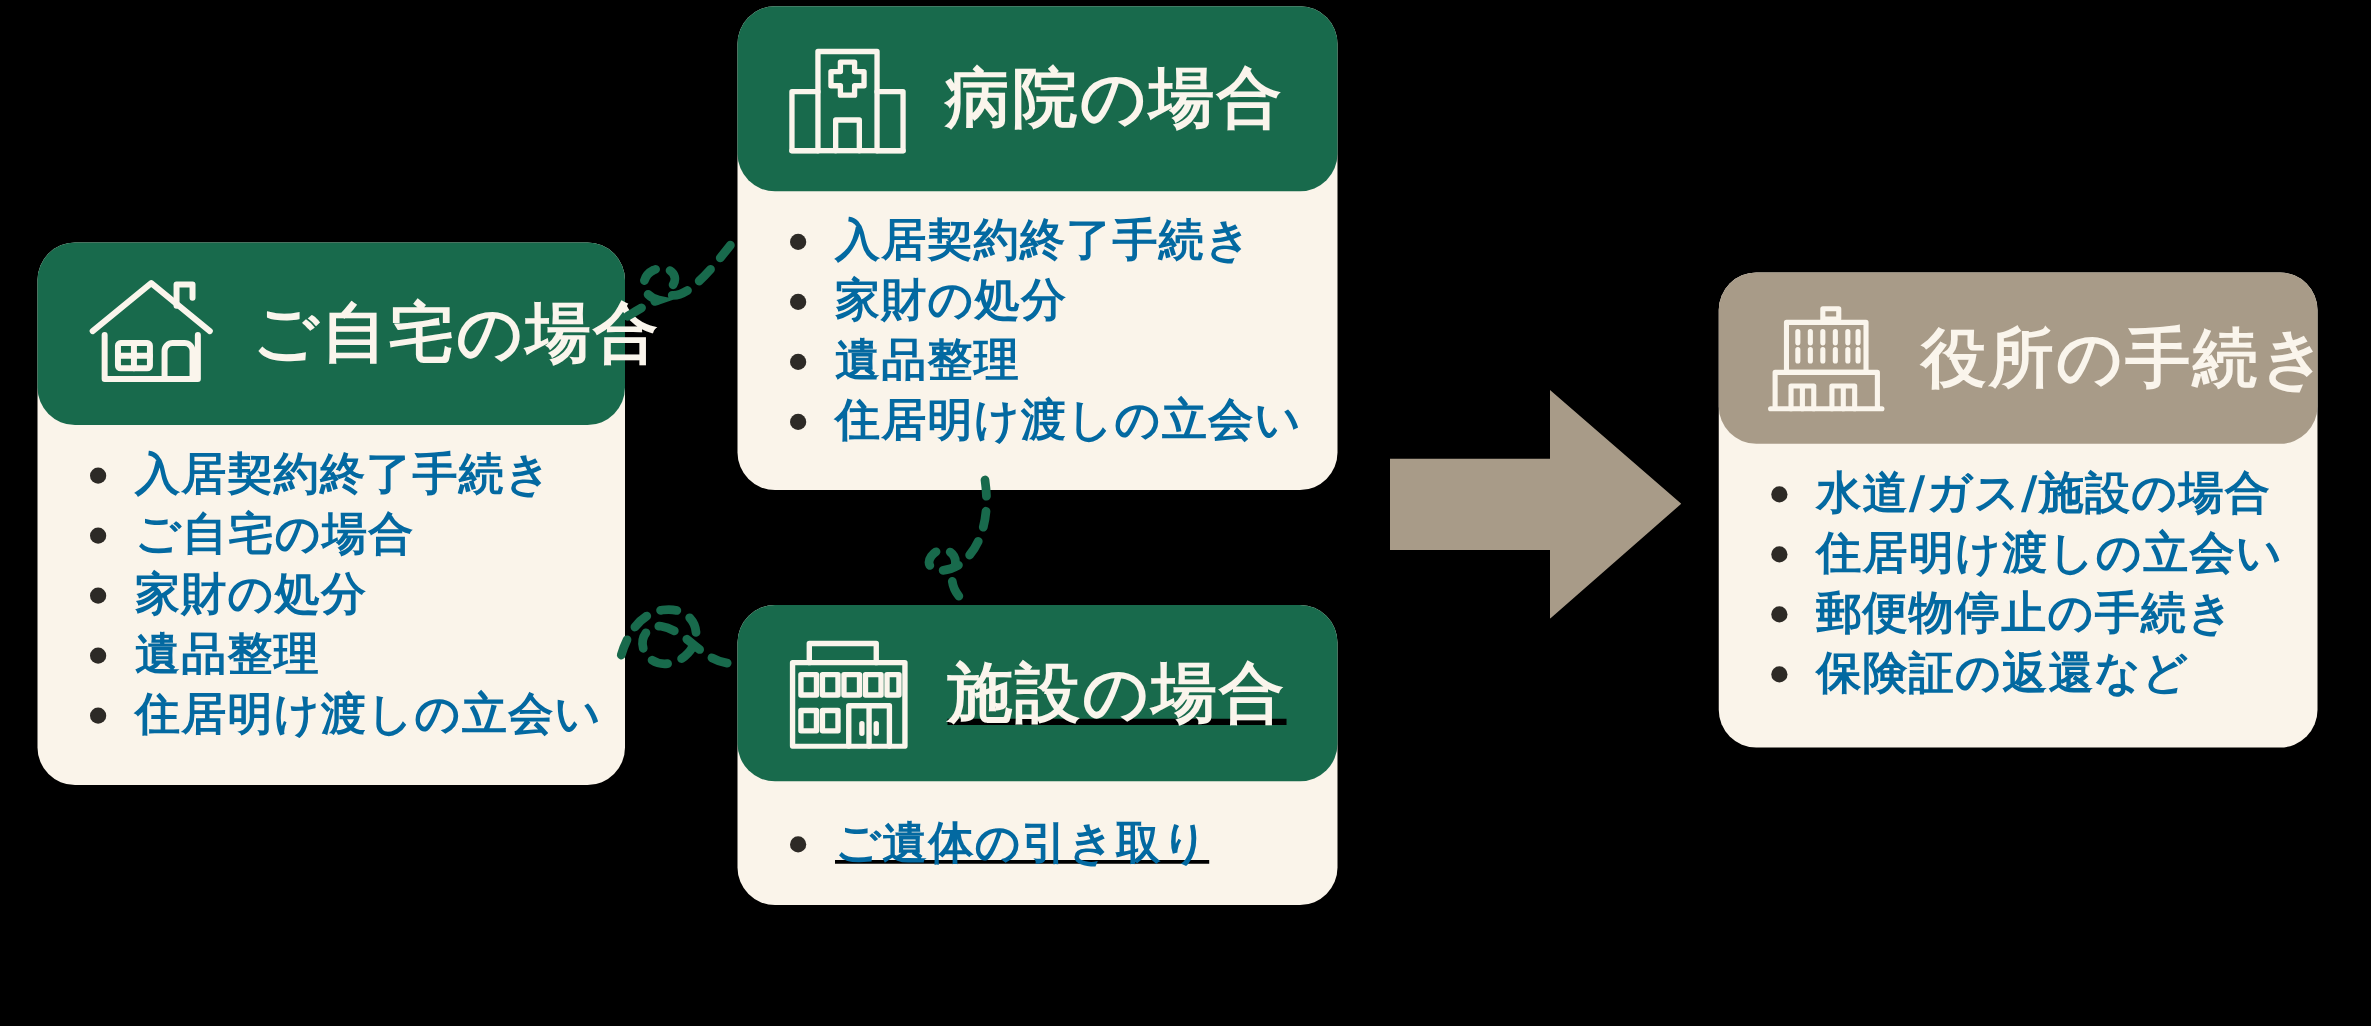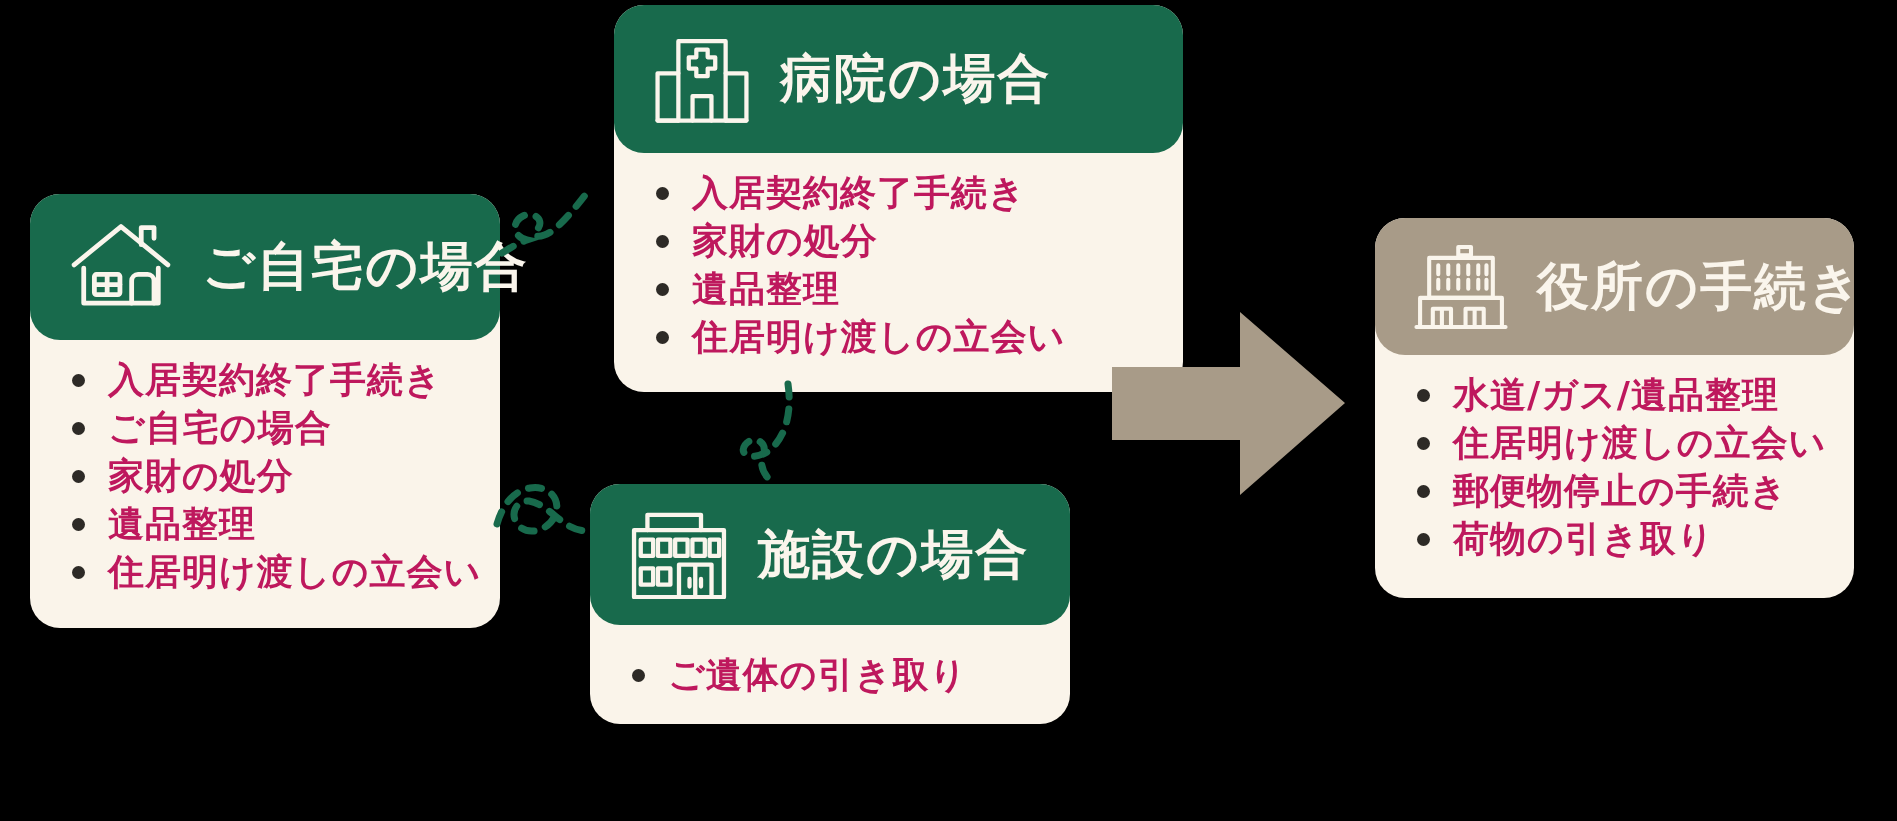--- a/index.html
+++ b/index.html
@@ -15,21 +15,21 @@
   .card-header.green{background:#186A4C;}
   .card-header.taupe{background:#A89B88;}
   .card-title{
     color:#FAF5EC;font-size:52px;font-weight:700;letter-spacing:2px;white-space:nowrap;
   }
   .icon{flex:0 0 auto;}
   .card-list{
     list-style:none;margin:0;padding:16px 20px 0 40px;
   }
   .card-list li{
-    position:relative;padding-left:38px;color:#be185d;font-size:36px;line-height:48px;
+    position:relative;padding-left:38px;color:#0369a1;font-size:36px;line-height:48px;
     font-weight:600;white-space:nowrap;letter-spacing:1px;
   }
   .card-list li::before{
     content:"";position:absolute;left:2px;top:18px;width:13px;height:13px;
     border-radius:50%;background:#2D2A26;
   }
   #connector-layer{position:absolute;left:0;top:0;pointer-events:none;}
   .connector{fill:none;stroke:#186A4C;stroke-width:7;stroke-linecap:round;stroke-dasharray:13 12;}
   #flow-arrow{position:absolute;left:1112px;top:312px;width:233px;height:183px;}
 </style>
@@ -52,41 +52,41 @@
     </div>
     <ul class="card-list">
         <li>入居契約終了手続き</li>
         <li>ご自宅の場合</li>
         <li>家財の処分</li>
         <li>遺品整理</li>
         <li>住居明け渡しの立会い</li>
       </ul>
   </div>
 
-  <div class="card" style="left:590px;top:5px;width:569px;height:387px;margin-left:24px;">
+  <div class="card" style="left:590px;top:5px;width:480px;height:387px;">
     <div class="card-header green" style="height:148px;">
       <svg class="icon" width="104" height="88" viewBox="0 0 110 92" fill="none" stroke="#FAF5EC" stroke-width="4.5" stroke-linecap="round" stroke-linejoin="round">
         <path d="M30 90 V6 H80 V90"></path>
         <path d="M49 15 h12 v8 h8 v12 h-8 v8 h-12 v-8 h-8 v-12 h8 z"></path>
         <path d="M30 40 H8 V90 H30"></path>
         <path d="M80 40 H102 V90 H80"></path>
         <path d="M8 90 H102"></path>
         <path d="M45 90 V64 H65 V90"></path>
       </svg>
       <span class="card-title">病院の場合</span>
     </div>
     <ul class="card-list">
         <li>入居契約終了手続き</li>
         <li>家財の処分</li>
         <li>遺品整理</li>
         <li>住居明け渡しの立会い</li>
       </ul>
   </div>
 
-  <div class="card" style="left:590px;top:484px;width:480px;height:240px;">
+  <div class="card" style="left:590px;top:484px;width:480px;height:240px;text-decoration:underline;">
     <div class="card-header green" style="height:141px;">
       <svg class="icon" width="106" height="88" viewBox="0 0 110 92" fill="none" stroke="#FAF5EC" stroke-width="4.5" stroke-linecap="round" stroke-linejoin="round">
         <path d="M22 20 V4 H78 V20"></path>
         <rect x="8" y="20" width="94" height="70"></rect>
         <rect x="15" y="30" width="13" height="17"></rect>
         <rect x="33" y="30" width="13" height="17"></rect>
         <rect x="51" y="30" width="13" height="17"></rect>
         <rect x="69" y="30" width="13" height="17"></rect>
         <rect x="87" y="30" width="10" height="17"></rect>
         <rect x="15" y="60" width="13" height="17"></rect>
@@ -107,24 +107,24 @@
         <rect x="20" y="14" width="70" height="44"></rect>
         <path d="M30 22 v10 M41 22 v10 M52 22 v10 M63 22 v10 M74 22 v10 M83 22 v10"></path>
         <path d="M30 38 v10 M41 38 v10 M52 38 v10 M63 38 v10 M74 38 v10 M83 38 v10"></path>
         <path d="M10 90 V58 H100 V90 M6 90 H104"></path>
         <path d="M24 90 V70 H44 V90 M34 70 V90"></path>
         <path d="M60 90 V70 H80 V90 M70 70 V90"></path>
       </svg>
       <span class="card-title">役所の手続き</span>
     </div>
     <ul class="card-list">
-        <li>水道/ガス/遺品整理</li>
+        <li>水道/ガス/施設の場合</li>
         <li>住居明け渡しの立会い</li>
         <li>郵便物停止の手続き</li>
-        <li>荷物の引き取り</li>
+        <li>保険証の返還など</li>
       </ul>
   </div>
 
   <svg id="flow-arrow" viewBox="0 0 233 183">
     <polygon points="0,55 128,55 128,0 233,91 128,183 128,128 0,128" fill="#A89B88"></polygon>
   </svg>
 
   <svg id="connector-layer" width="1897" height="821" viewBox="0 0 1897 821">
     <path class="connector" d="M 502 253 C 512 247 518 243 527 240 C 513 237 511 222 523 216 C 535 211 546 221 536 231 C 530 237 541 239 552 231 C 564 222 575 208 586 194"></path>
     <path class="connector" d="M 788 384 C 792 412 786 436 770 450 C 753 462 738 455 745 445 C 753 434 769 442 763 456 C 759 467 765 476 773 483"></path>

